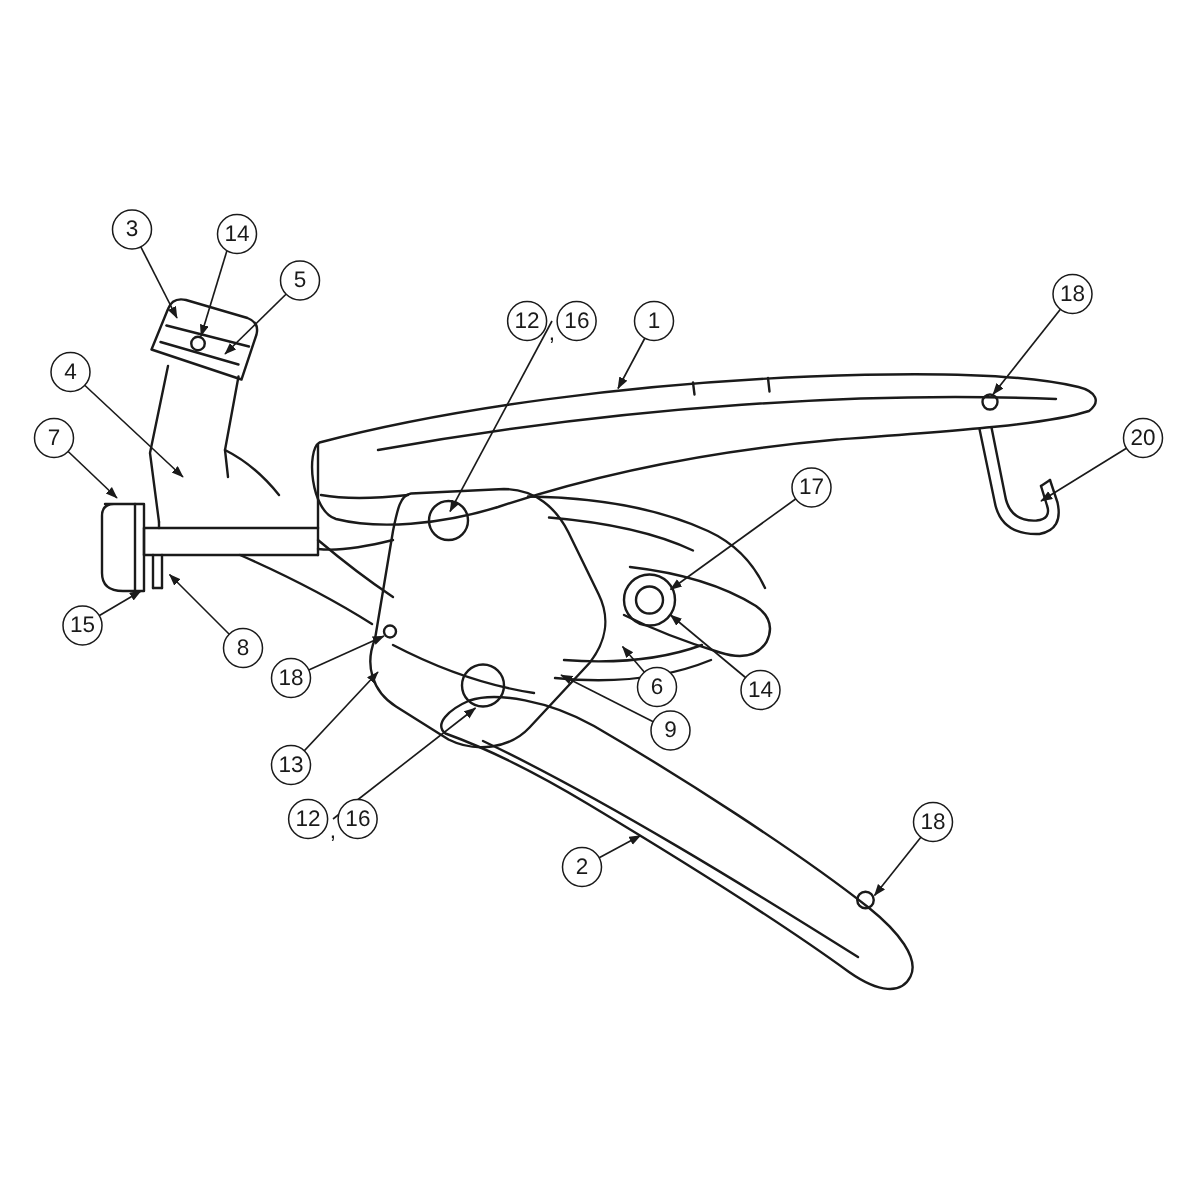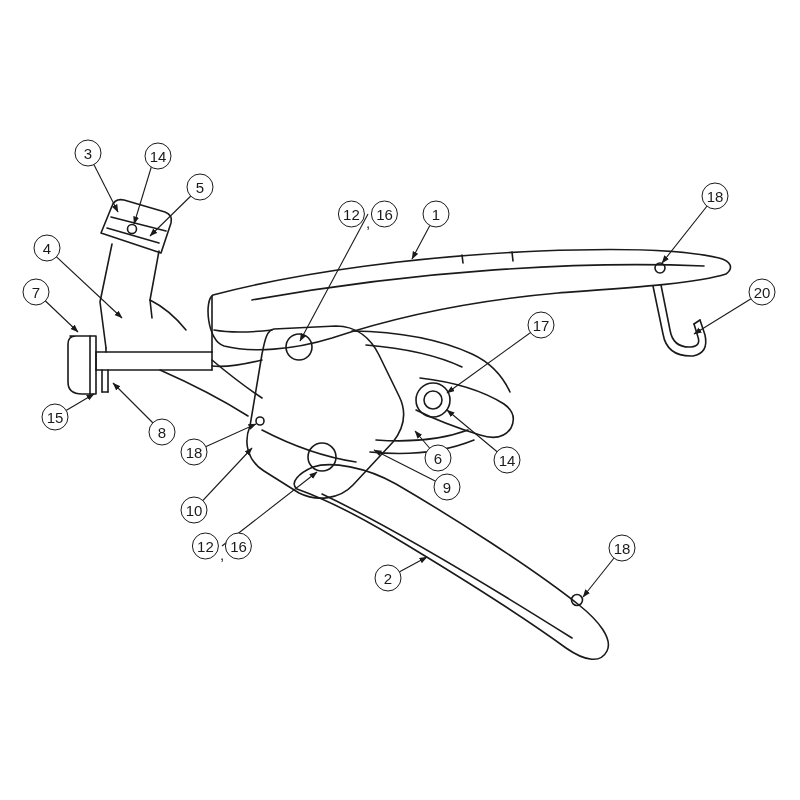--- a/index.html
+++ b/index.html
@@ -164,21 +164,21 @@
   <div class="callout" style="left:55px;top:417px">
       <span class="bubble">15</span>
     </div>
   <div class="callout" style="left:162px;top:432px">
       <span class="bubble">8</span>
     </div>
   <div class="callout" style="left:194px;top:452px">
       <span class="bubble">18</span>
     </div>
   <div class="callout" style="left:194px;top:510px">
-      <span class="bubble">10</span>
+      <span class="bubble">13</span>
     </div>
 
   <div class="callout" style="left:368px;top:214px">
     <span class="bubble">12</span>
       <span class="comma">,</span>
       <span class="bubble">16</span>
   </div>
 
   <div class="callout" style="left:436px;top:214px">
       <span class="bubble">1</span>

